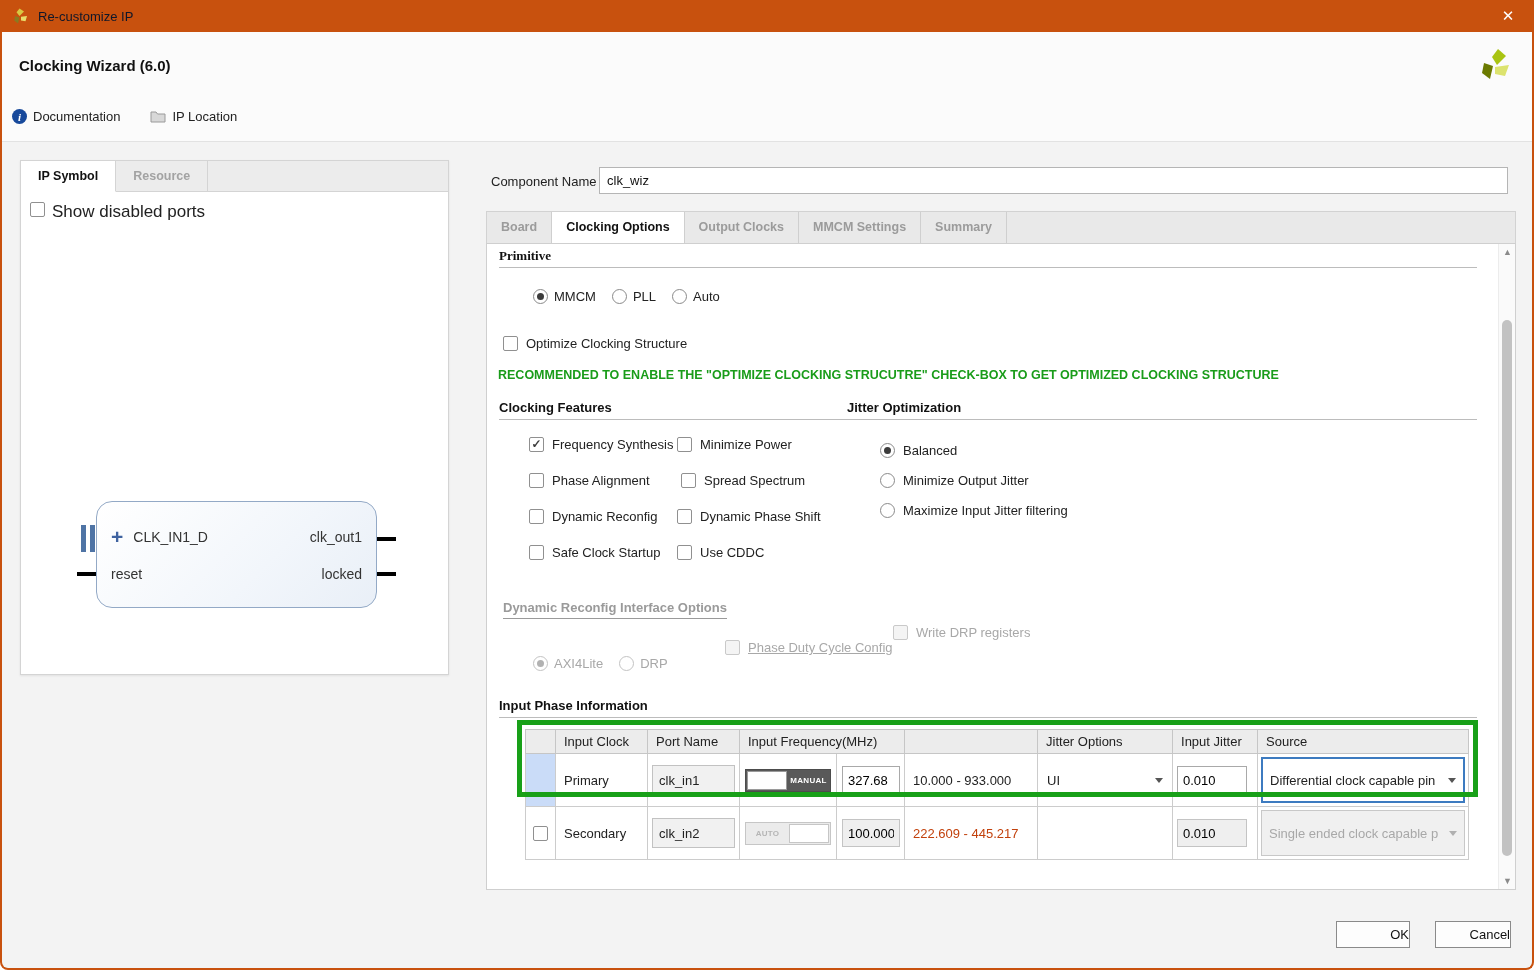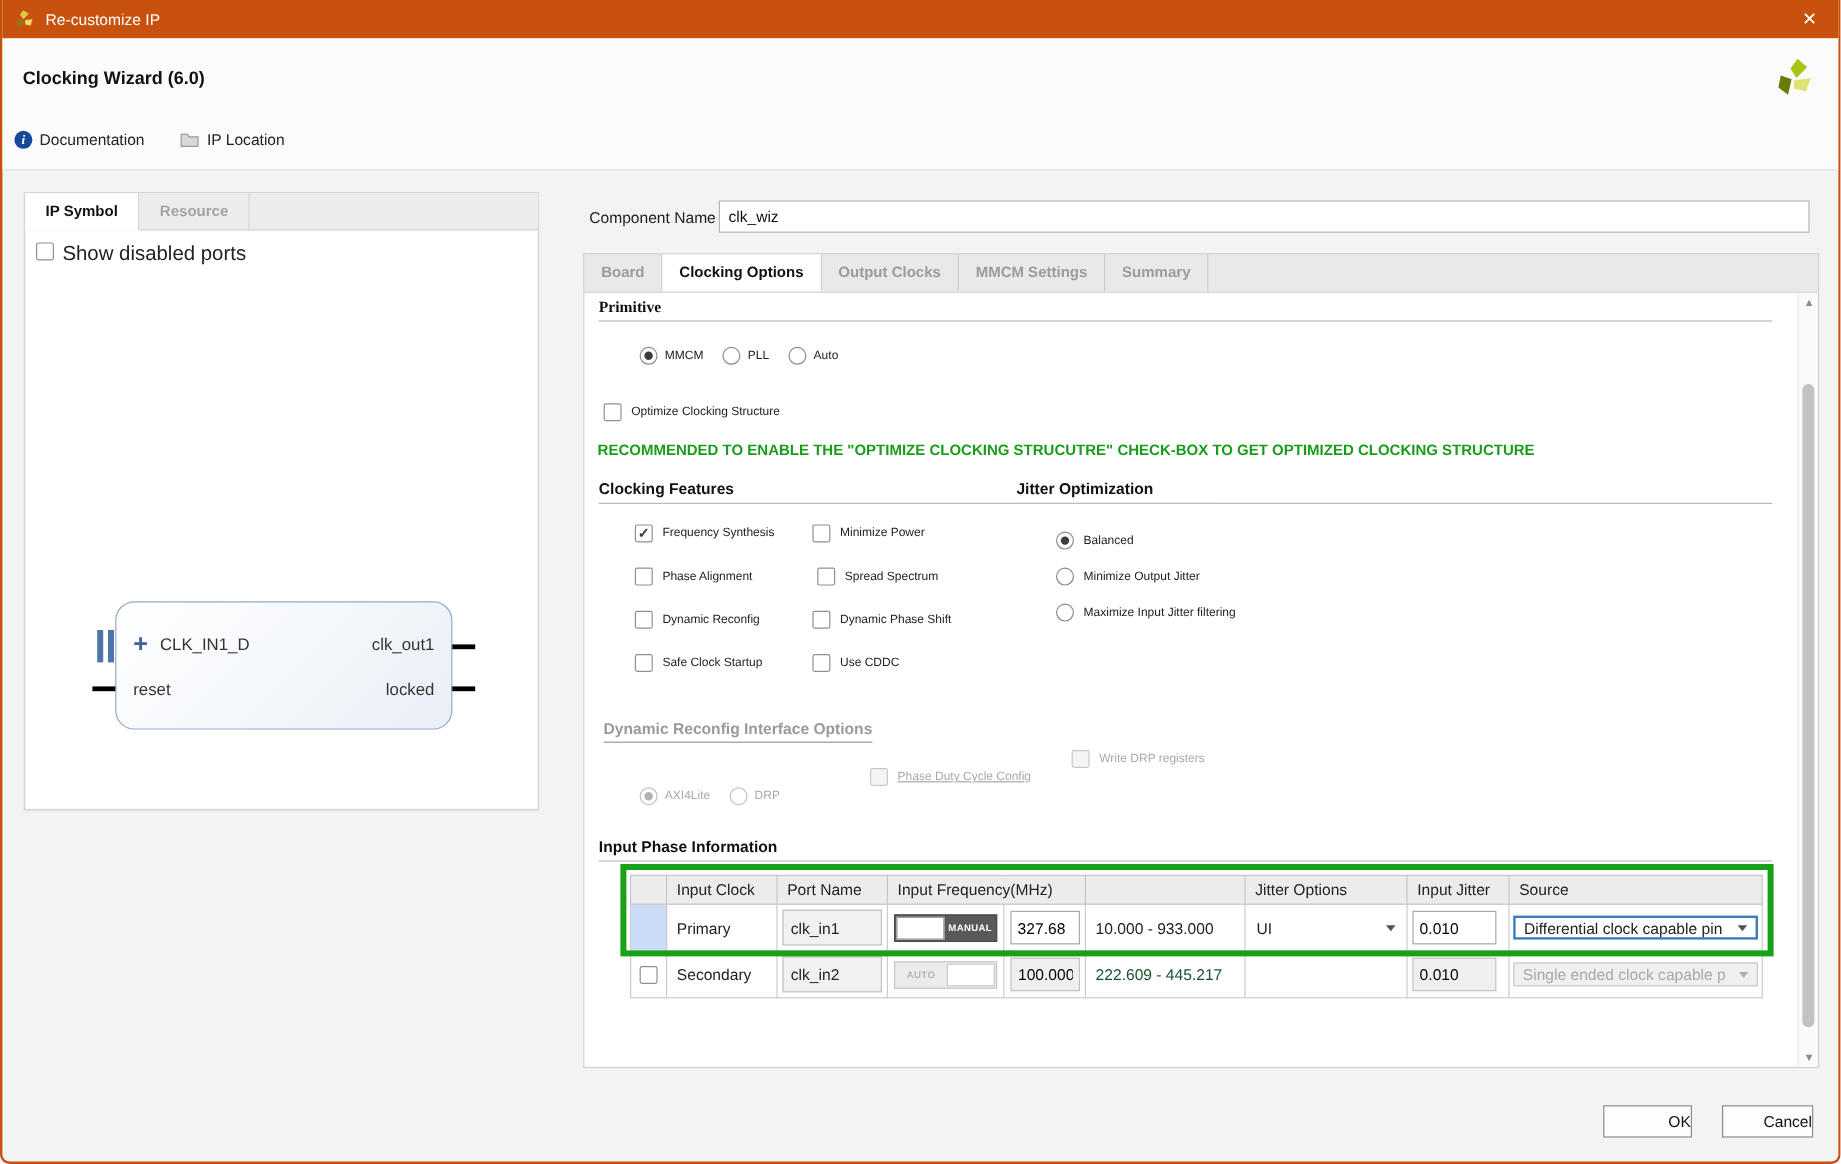--- a/index.html
+++ b/index.html
@@ -3,21 +3,21 @@
 <meta charset="utf-8">
 <style>
   * { margin:0; padding:0; box-sizing:border-box; }
   html,body { width:1534px; height:970px; font-family:"Liberation Sans", sans-serif; }
   .window { position:relative; width:1534px; height:970px; background:#f3f3f3;
             border:2px solid #c8510e; border-top:none; border-radius:0 0 8px 8px; overflow:hidden; }
   
   .titlebar { position:absolute; top:0; left:-2px; right:-2px; height:32px; background:#c8510e;
               display:flex; align-items:center; padding:0 12px; }
   .titlebar .tlogo { width:18px; height:18px; margin-right:8px; }
-  .titlebar .ttext { color:#ffffff; font-size:13px; }
+  .titlebar .ttext { color:#0f172a; font-size:13px; }
   .titlebar .close { margin-left:auto; color:#fff; font-size:15px; width:28px; text-align:center; cursor:pointer; }
   
   .header { position:absolute; top:32px; left:0; right:0; height:110px; background:#fbfbfb;
             border-bottom:1px solid #e2e2e2; }
   .wizard-title { position:absolute; left:17px; top:25px; font-size:15px; font-weight:bold; color:#111; }
   .xlogo { position:absolute; right:20px; top:14px; width:36px; height:36px; }
   .doclinks { position:absolute; left:10px; top:77px; display:flex; gap:30px; align-items:center; font-size:13px; color:#222; }
   .doclink { display:flex; align-items:center; gap:6px; cursor:pointer; }
   .info-ic { width:15px; height:15px; border-radius:50%; background:#17499b; color:#fff;
              font-family:"Liberation Serif", serif; font-style:italic; font-weight:bold; font-size:11px;
@@ -59,21 +59,21 @@
   
   .tab-panel { position:absolute; left:484px; top:211px; width:1030px; height:679px; }
   .mtabs { height:32px; display:flex; background:#e9e9e9; border:1px solid #d2d2d2; border-bottom:none; }
   .mtab { padding:0 14px; line-height:31px; font-size:12.5px; font-weight:bold; color:#9b9b9b;
           border-right:1px solid #cfcfcf; cursor:pointer; white-space:nowrap; }
   .mtab.active { background:#fff; color:#111; }
   .tab-content { position:absolute; top:32px; left:0; right:0; bottom:0; background:#fff;
                  border:1px solid #cfcfcf; overflow:hidden; }
   .sechead { position:absolute; font-size:13px; font-weight:bold; color:#111; }
   .hrule { position:absolute; height:1px; background:#bcbcbc; }
-  .row { position:absolute; display:flex; align-items:center; gap:8px; font-size:10px; color:#222; }
+  .row { position:absolute; display:flex; align-items:center; gap:8px; font-size:13px; color:#222; }
   .row.gray, .row.gray .lbl { color:#a8a8a8; }
   .greenmsg { position:absolute; left:11px; top:124px; font-size:12.5px; font-weight:bold; color:#1a9c1a; }
   .dynhead { position:absolute; left:16px; top:356px; font-size:13px; font-weight:bold; color:#9a9a9a;
              border-bottom:1px solid #9a9a9a; padding-bottom:3px; }
   
   .greenbox { position:absolute; left:30px; top:476px; width:961px; height:77px;
               border:5px solid #18a018; z-index:6; pointer-events:none; }
   table.ict { position:absolute; left:38px; top:485px; width:943px; border-collapse:collapse; table-layout:fixed;
               font-size:13px; color:#222; }
   .ict th { background:#ececec; border:1px solid #c6c6c6; font-weight:normal; text-align:left;
@@ -90,24 +90,24 @@
             display:flex; align-items:center; position:relative; cursor:pointer; }
   .toggle .knob { width:40px; height:19px; background:#fff; border:1px solid #9a9a9a; margin-left:1px; }
   .toggle .tlbl { color:#fff; font-size:8px; font-weight:bold; flex:1; text-align:center; letter-spacing:.3px; }
   .toggle.auto { background:#ebebeb; border-color:#c6c6c6; }
   .toggle.auto .tlbl { color:#b5b5b5; }
   .toggle.auto .knob { margin-left:0; margin-right:1px; border-color:#c6c6c6; }
   .cellflex { display:flex; align-items:center; justify-content:space-between; padding:0 9px; }
   .arrow { width:0; height:0; border-left:4px solid transparent; border-right:4px solid transparent;
            border-top:5px solid #555; }
   .arrow.gray { border-top-color:#b0b0b0; }
-  .srcdd { margin:3px; height:20px; border:2px solid #3d7bc0; background:#fff; display:flex;
+  .srcdd { margin:3px; height:46px; border:2px solid #3d7bc0; background:#fff; display:flex;
            align-items:center; justify-content:space-between; padding:0 7px; cursor:pointer; }
   .srcdd.gray { border:1px solid #c8c8c8; background:#f0f0f0; color:#a8a8a8; }
-  .graytxt { color:#14532d; }
+  .graytxt { color:#c2410c; }
   
   .vscroll { position:absolute; top:0; right:0; bottom:0; width:17px; background:#fafafa; border-left:1px solid #ececec; }
   .varrow { position:absolute; left:0; width:17px; height:16px; color:#8a8a8a; font-size:9px; text-align:center; line-height:16px; cursor:pointer; }
   .vthumb { position:absolute; left:3px; width:10px; top:76px; height:536px; background:#c2c2c2; border-radius:5px; cursor:pointer; }
   
   .btn { position:absolute; height:27px; background:#fdfdfd; border:1px solid #8a8a8a; font-size:13px;
          font-family:inherit; color:#111; cursor:pointer;text-align:right; }
   .btn.ok { left:1334px; top:921px; width:74px; }
   .btn.cancel { left:1433px; top:921px; width:76px; }
 </style>

